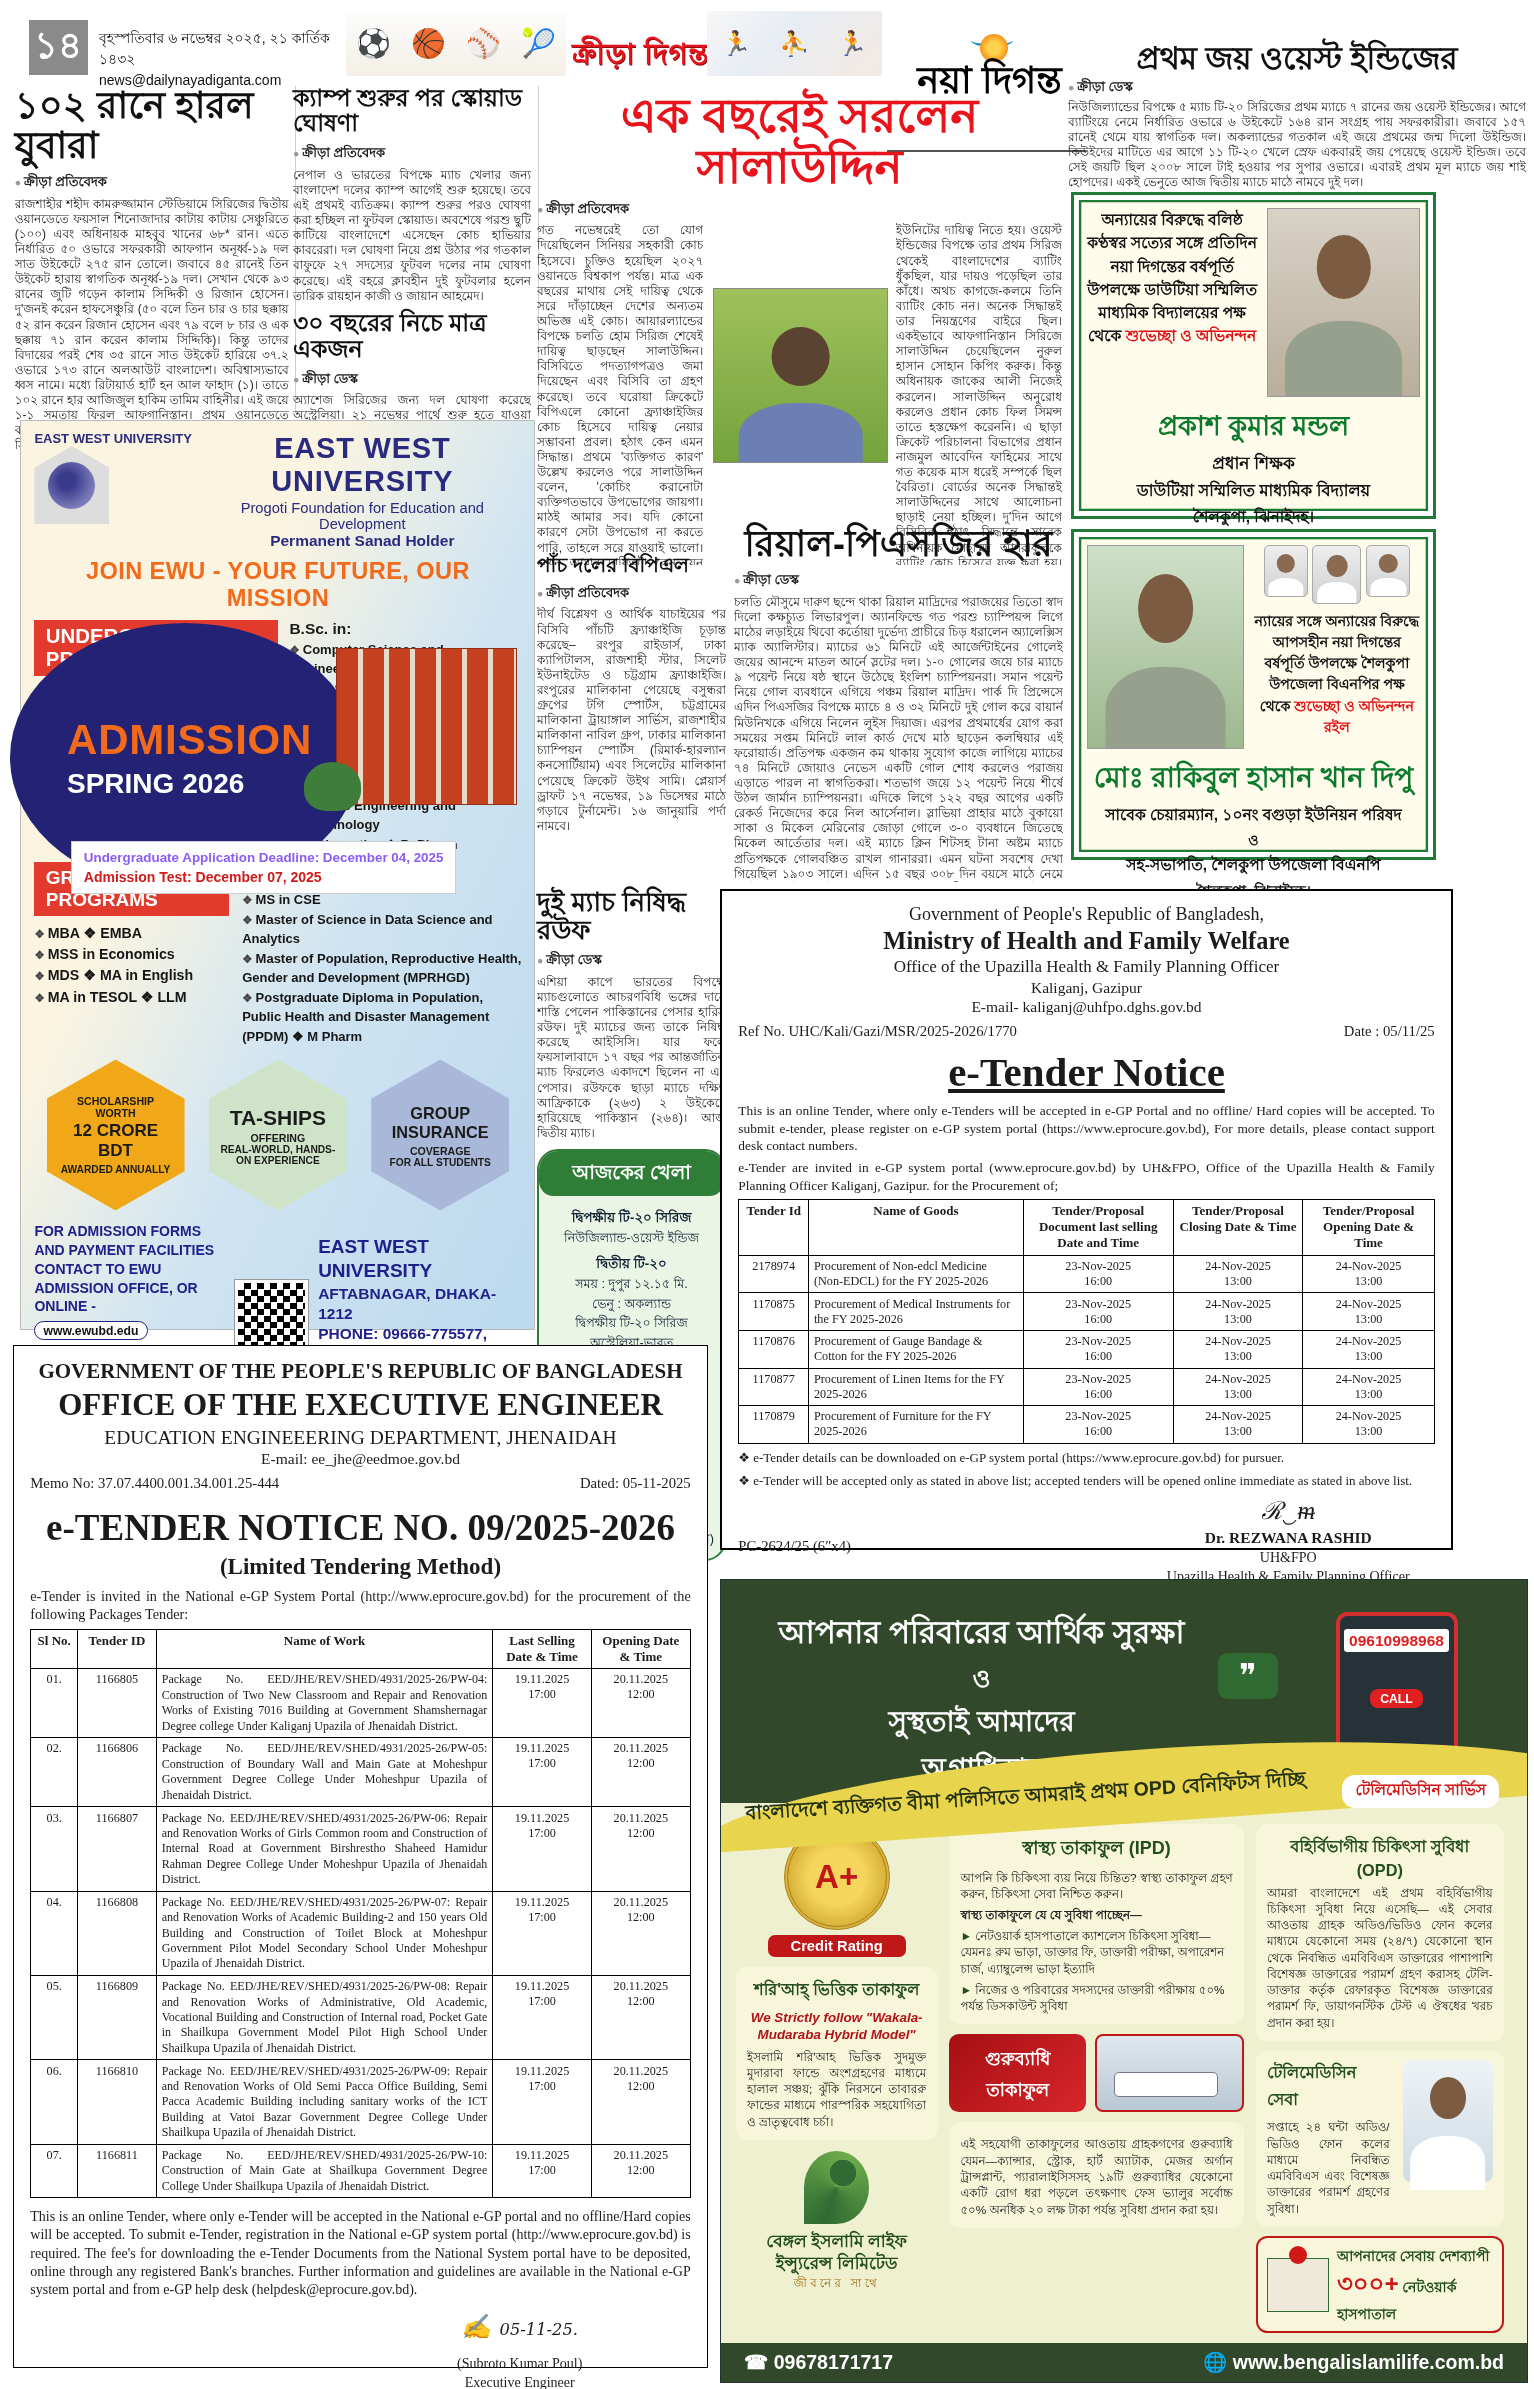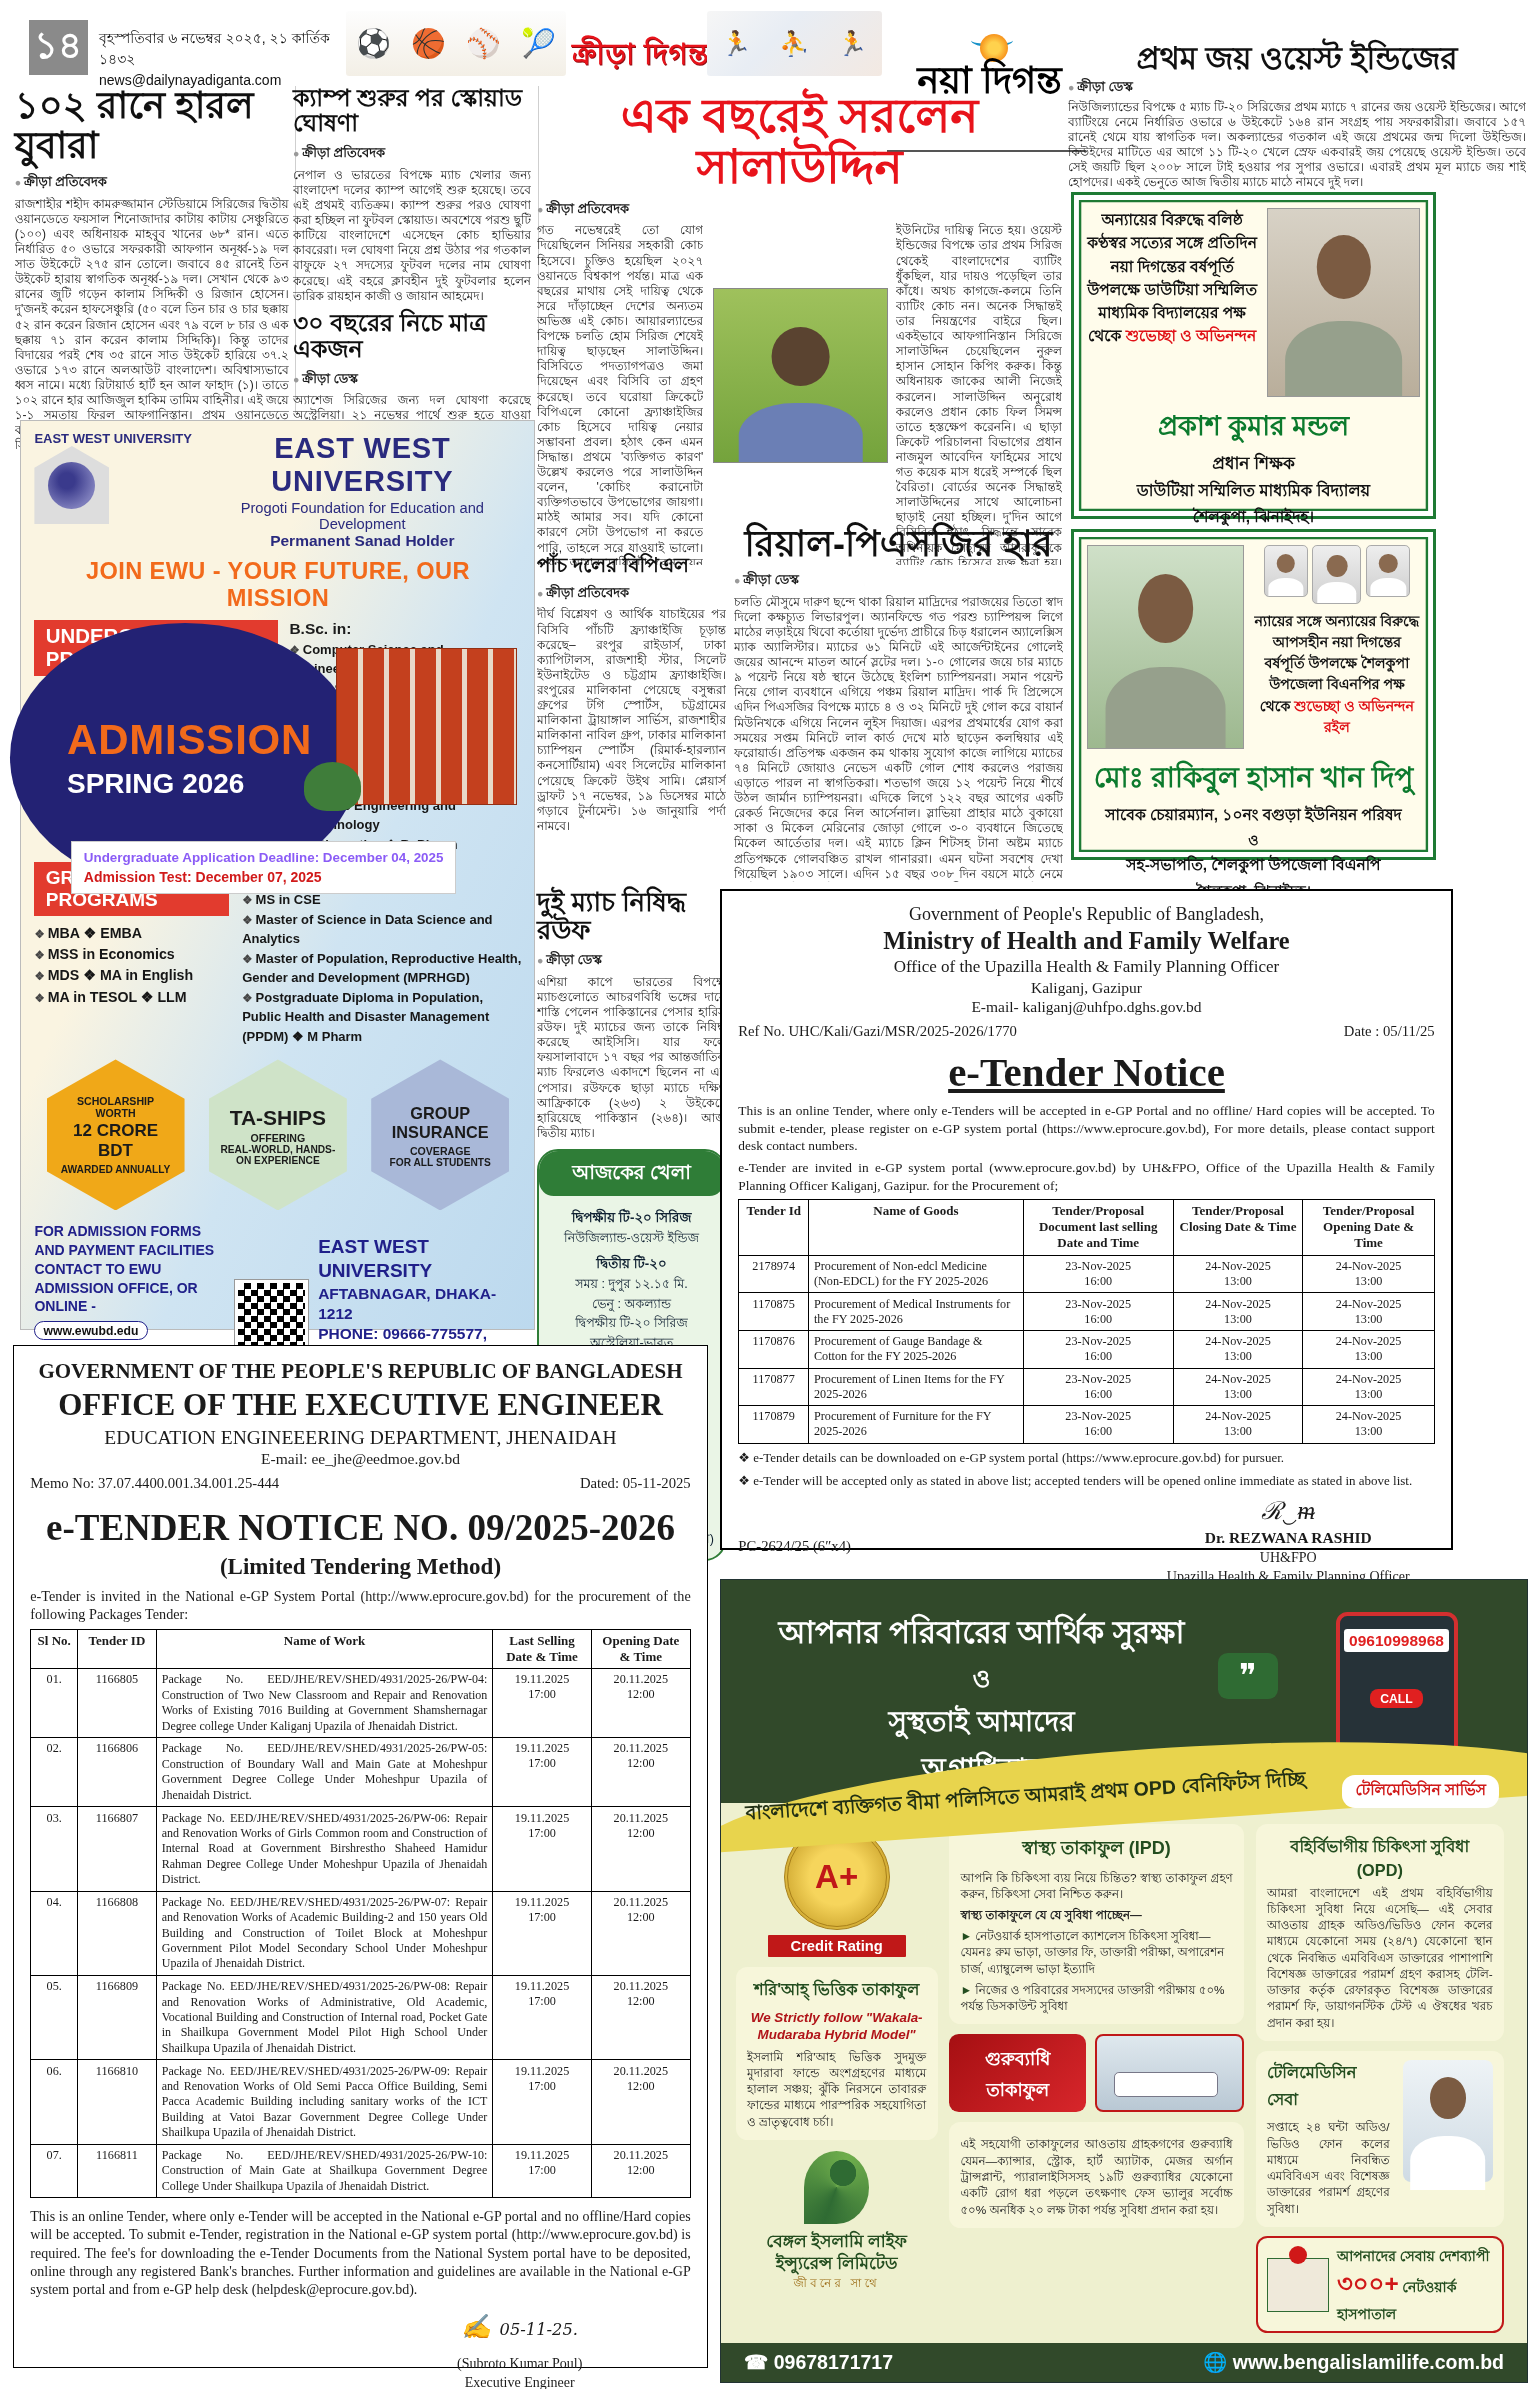--- a/index.html
+++ b/index.html
@@ -116,21 +116,21 @@
   .bn-tele{position:absolute;right:28px;top:195px;background:#fff;color:#d01818;font-weight:bold;font-size:15.5px;padding:3.3px 13px;border-radius:13px;z-index:5;}
   .bn-quote{position:absolute;left:497px;top:73px;width:60px;height:46px;background:#2f6b33;border-radius:9.8px;color:#fff;font-size:33px;text-align:center;line-height:46px;}
   .bn-body{display:flex;gap:11.4px;padding:21px 14.7px 9.8px 14.7px;}
   .bn-card{background:#f7f6da;border-radius:11.4px;padding:9.8px 11.4px;box-sizing:border-box;}
   .bn-ct{color:#234d1f;font-weight:bold;font-size:18px;text-align:center;}
   .bn-cb{font-size:11.8px;line-height:1.38;color:#222;text-align:justify;margin-top:4.9px;}
   .bn-red-i{color:#b01318;font-weight:bold;font-style:italic;font-size:13.4px;text-align:center;margin-top:4.9px;line-height:1.3;}
   .bn-bullet{font-size:11.8px;line-height:1.38;color:#222;margin-top:4.9px;}
   .bn-bullet::before{content:"► ";color:#234d1f;}
   .medal{width:98px;height:98px;border-radius:50%;background:radial-gradient(circle,#f6d55c 40%,#caa22b 85%);border:4.9px double #a8801a;display:flex;align-items:center;justify-content:center;color:#c01818;font-size:33px;font-weight:bold;margin:0 auto;}
-  .ribbon{background:#c01818;color:#fff;font-weight:bold;text-align:center;font-size:14.7px;padding:3.3px 8.1px;border-radius:1px;margin:4.9px auto 0 auto;width:122px;}
+  .ribbon{background:#c01818;color:#fff;font-weight:bold;text-align:center;font-size:14.7px;padding:3.3px 8.1px;border-radius:7px;margin:4.9px auto 0 auto;width:122px;}
   .bn-redpill{background:linear-gradient(135deg,#a50f12,#d8262b);color:#fff;font-weight:bold;font-size:18px;text-align:center;border-radius:9.8px;padding:11.4px 8.1px;flex:1;}
   .bn-bed{flex:1.2;background:linear-gradient(180deg,#dfe8ee,#b9c8d4);border:2.4px solid #c01818;border-radius:8.1px;position:relative;overflow:hidden;}
   .bn-bed::after{content:"";position:absolute;left:12%;bottom:18%;width:70%;height:30%;background:#fff;border:1.6px solid #778;border-radius:4.9px;}
   .bn-net{border:2.4px solid #c01818;border-radius:11.4px;background:#f7f6da;padding:8.1px 9.8px;display:flex;gap:8.1px;align-items:center;}
   .bn-hosp{width:70px;height:52px;background:#efe9da;border:1.6px solid #2f6b33;position:relative;}
   .bn-hosp::after{content:"";position:absolute;left:34%;top:-13px;width:18px;height:18px;border-radius:50%;background:#d01818;}
   .bn-net-t{font-size:14px;font-weight:bold;color:#234d1f;line-height:1.3;}
   .bn-300{color:#d01818;font-size:24.4px;font-weight:bold;}
   .bn-logo{display:flex;flex-direction:column;align-items:center;margin-top:11.4px;}
   .bn-swirl{width:65px;height:73px;background:radial-gradient(circle at 60% 30%,#2f6b33 20%,transparent 21%),conic-gradient(from 200deg,#2f6b33,#6fae4c,#2f6b33);border-radius:50% 50% 50% 0;}

